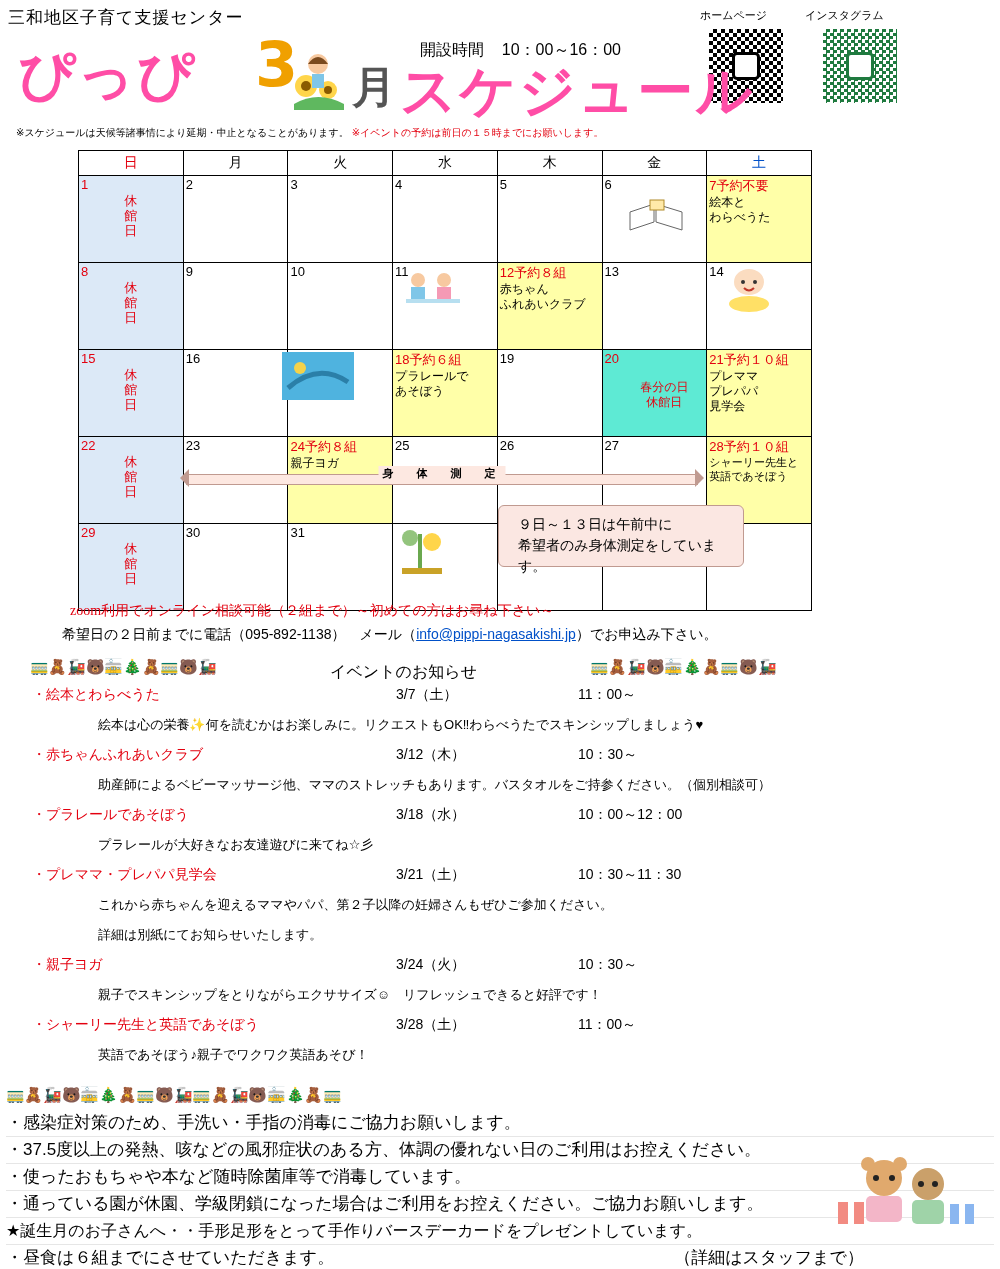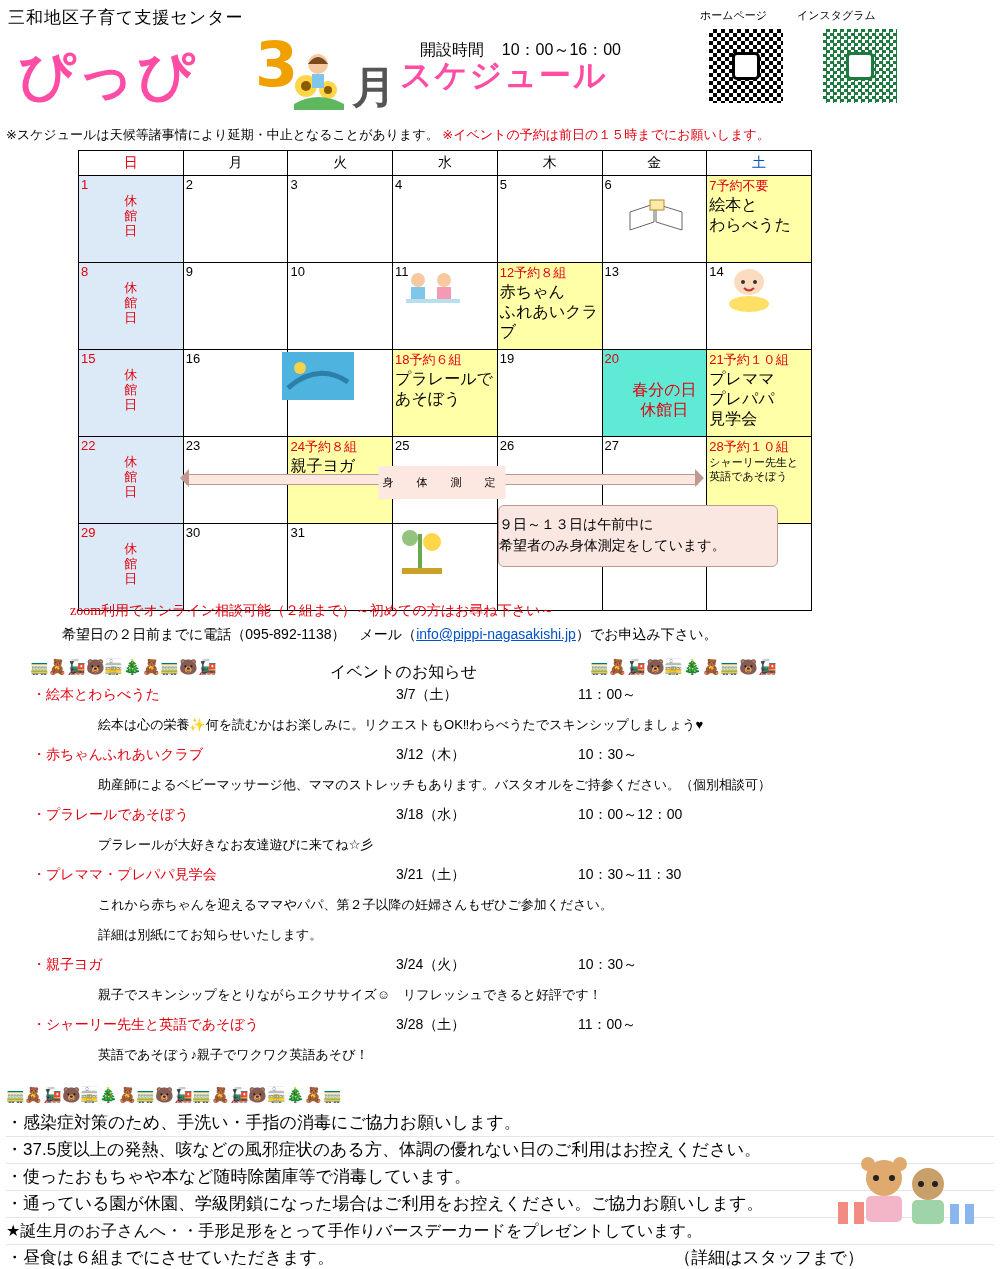--- a/index.html
+++ b/index.html
@@ -8,66 +8,66 @@
     background:#ffffff;
     font-family:"Liberation Sans","DejaVu Sans",sans-serif;
     font-size:13px;color:#000;
     position:relative;
     overflow:hidden;
   }
   .page{position:relative;width:1000px;height:1269px;}
 
   
   .hdr-title{position:absolute;left:8px;top:6px;font-size:17px;letter-spacing:1px;}
-  .hdr-qr-labels{position:absolute;top:8px;left:700px;width:230px;display:flex;gap:30px;font-size:11px;}
+  .hdr-qr-labels{position:absolute;top:8px;left:700px;width:230px;display:flex;gap:38px;font-size:11px;}
   .qr{position:absolute;top:26px;width:74px;height:74px;background:
       repeating-conic-gradient(#000 0 25%, #fff 0 50%);
       background-size:8px 8px;border:3px solid #fff;}
   .qr.one{left:706px;}
   .qr.two{left:820px;background:repeating-conic-gradient(#1f7a3f 0 25%, #fff 0 50%);background-size:7px 7px;}
   .qr .inner{position:absolute;left:50%;top:50%;transform:translate(-50%,-50%);width:22px;height:22px;border:3px solid #000;border-radius:5px;background:#fff;}
   .qr.two .inner{border-color:#1f7a3f;}
 
   .big-title{position:absolute;left:18px;top:38px;font-size:56px;font-weight:bold;color:#ff4da6;
      font-family:Liberation Serif, serif;letter-spacing:2px;}
   .num3{position:absolute;left:255px;top:28px;font-size:62px;font-weight:bold;color:#f0a000;font-family:"DejaVu Sans",sans-serif;}
   .flower{position:absolute;left:286px;top:46px;width:64px;height:64px;}
   .gatsu{position:absolute;left:352px;top:58px;font-size:44px;font-weight:bold;color:#555;}
-  .sched{position:absolute;left:400px;top:54px;font-size:32px;font-weight:bold;color:#ff4da6;letter-spacing:2px;}
+  .sched{position:absolute;left:400px;top:54px;font-size:56px;font-weight:bold;color:#ff4da6;letter-spacing:2px;}
   .hours{position:absolute;left:420px;top:40px;font-size:16px;color:#000;}
 
-  .note-line{position:absolute;left:6px;top:126px;font-size:13px;}
+  .note-line{position:absolute;left:16px;top:126px;font-size:10px;}
   .note-line .red{color:#e3000f;}
 
   
   .cal{position:absolute;left:78px;top:150px;border-collapse:collapse;width:734px;table-layout:fixed;}
   .cal th{border:1px solid #000;height:22px;font-size:14px;font-weight:normal;background:#fff;}
   .cal th.sun{color:#e3000f;}
   .cal th.sat{color:#0050c8;}
   .cal td{border:1px solid #000;vertical-align:top;height:84px;font-size:13px;position:relative;padding:1px 2px;}
   .cal td.closed{background:#dce9f7;text-align:center;color:#e3000f;}
   .cal td.ev{background:#ffffa8;}
   .cal td.pink{background:#5eead4;}
   .daynum{font-size:13px;}
   .daynum.red{color:#e3000f;}
   .closed .daynum{display:block;text-align:left;}
   .closed .vtxt{display:block;margin:2px auto 0;width:1em;line-height:1.15;font-size:13px;}
   .evhead{color:#e3000f;font-family:Liberation Mono, monospace;}
-  .evbody{font-size:16px;line-height:1.25;color:#000;}
+  .evbody{font-size:12px;line-height:1.25;color:#000;}
   .small{font-size:11px;}
 
   .measure-bar{position:absolute;left:0;right:0;bottom:2px;height:20px;}
   .measure-bar .line{position:absolute;left:6px;right:6px;top:9px;height:9px;background:#fde8e1;border:1px solid #c09a90;}
-  .measure-bar .lbl{position:absolute;left:50%;top:1px;transform:translateX(-50%);font-size:11px;letter-spacing:6px;background:#fde8e1;padding:9px 4px;}
+  .measure-bar .lbl{position:absolute;left:50%;top:1px;transform:translateX(-50%);font-size:11px;letter-spacing:6px;background:#fde8e1;padding:0 4px;font-weight:bold;}
   .arrow-l,.arrow-r{position:absolute;top:4px;width:0;height:0;border-top:9px solid transparent;border-bottom:9px solid transparent;}
   .arrow-l{left:0;border-right:9px solid #c09a90;}
   .arrow-r{right:0;border-left:9px solid #c09a90;}
 
-  .callout{position:absolute;left:498px;top:505px;width:280px;height:62px;background:#fbe7e2;border:1px solid #c09a90;border-radius:6px;
-     font-size:14px;line-height:1.5;padding:8px 0;box-sizing:border-box;}
+  .callout{position:absolute;left:498px;top:505px;width:246px;height:62px;background:#fbe7e2;border:1px solid #c09a90;border-radius:6px;
+     font-size:14px;line-height:1.5;padding:8px 19px;box-sizing:border-box;}
 
   
   .ill{position:absolute;}
 
   
   .zoom1{position:absolute;left:70px;top:602px;font-size:14px;color:#e3000f;font-family:Liberation Serif, serif;}
   .zoom2{position:absolute;left:62px;top:626px;font-size:14px;}
   .zoom2 .blue{color:#0050c8;text-decoration:underline;}
 
   

